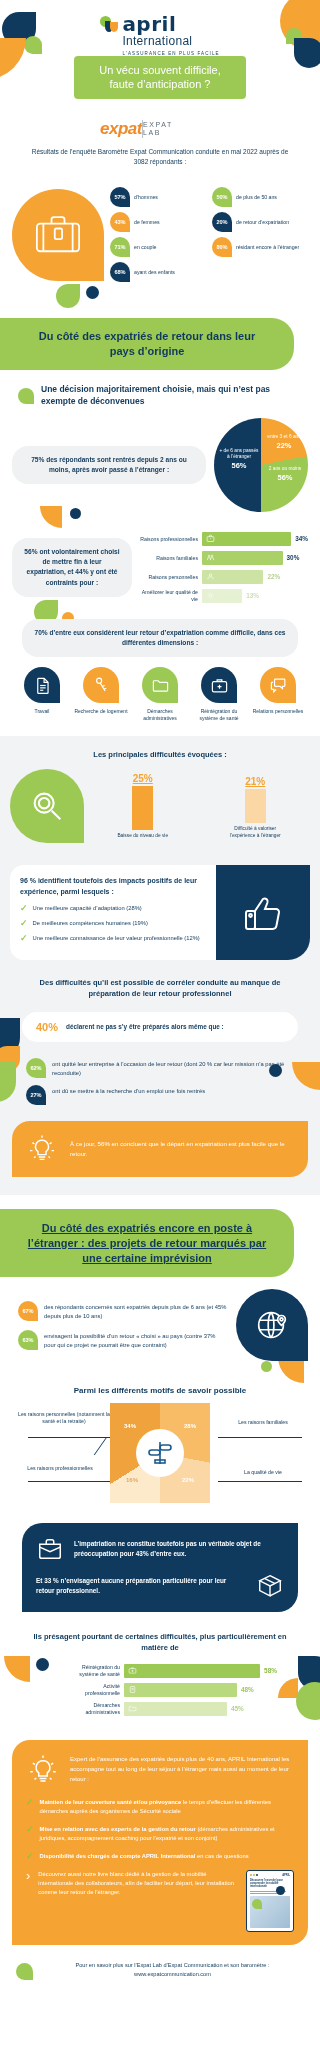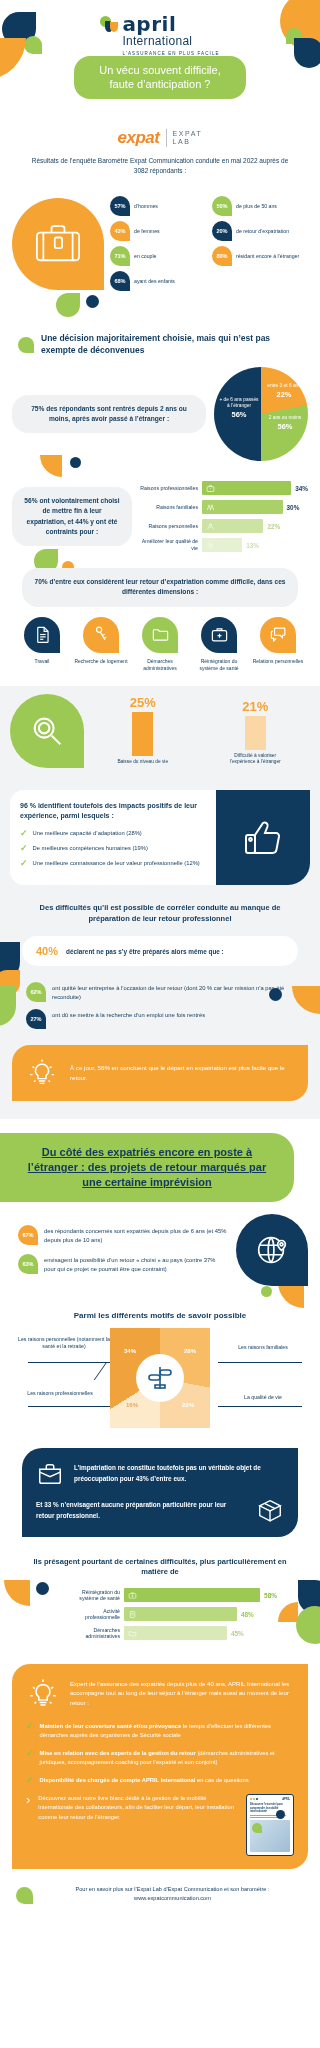--- a/index.html
+++ b/index.html
@@ -50,26 +50,26 @@
     font-size: 4.5px; color: #103a5d; letter-spacing: 1.1px; margin-top: 1px;
   }
 
   .main-title {
     font-size: 15px; font-weight: 700; color: #103a5d;
     margin: 13px 0 9px; letter-spacing: -.2px;
   }
   .subtitle-pill {
     display: inline-block; background: #9cc954; color: #ffffff;
     font-size: 11px; line-height: 1.35; font-weight: 500;
-    padding: 7px 22px; border-radius: 16px; max-width: 172px;
+    padding: 7px 22px; border-radius: 4px; max-width: 172px;
   }
 
   .expat-logo {
-    margin: 29px auto 8px; display: flex; align-items: center;
-    justify-content: center; gap: 6px; width: 120px;
+    margin: 20px auto 8px; display: flex; align-items: center;
+    width: 120px;
   }
   .expat-word { font-size: 17px; color: #ef8a2b; font-weight: 700; font-style: italic; letter-spacing: -.5px; }
   .expat-div { width: 1px; height: 18px; background: #b9c2ca; }
   .expat-lab { font-size: 7px; color: #5c6b78; letter-spacing: 1.6px; line-height: 1.25; text-align: left; }
 
   .survey-note {
     font-size: 6.5px; color: #103a5d; line-height: 1.55; padding: 0 26px; margin-top: 2px;
   }
 
   
@@ -172,21 +172,21 @@
 
   
   .vbars { position: relative; z-index: 2; display: flex; align-items: center; padding: 8px 10px 12px; gap: 4px; }
   .mag-blob {
     width: 74px; height: 74px; flex: none; background: #9cc954;
     border-radius: 50% 50% 0 50%; display: flex; align-items: center; justify-content: center;
   }
   .mag-blob svg { width: 38px; height: 38px; }
   .vgroup { flex: 1; display: flex; justify-content: space-around; align-items: flex-end; gap: 3px; }
   .vbar-item { width: 66px; display: flex; flex-direction: column; align-items: center; }
-  .vbar-val { font-size: 13px; font-weight: 700; color: #f5a333; margin-bottom: 2px; }
+  .vbar-val { font-size: 10px; font-weight: 700; color: #f5a333; margin-bottom: 2px; text-decoration: underline; }
   .vbar-fill { width: 21px; }
   .vbar-label { font-size: 4.8px; color: #103a5d; text-align: center; line-height: 1.35; margin-top: 3px; }
 
   
   .impacts { position: relative; z-index: 2; display: flex; margin: 10px 10px 0; }
   .impacts-left {
     background: #ffffff; border-radius: 14px 0 0 14px; padding: 11px 10px;
     flex: 1;
   }
   .impacts-title { font-size: 7px; font-weight: 700; color: #103a5d; line-height: 1.5; margin-bottom: 7px; }
@@ -369,20 +369,21 @@
         </div>
       </div>
     </div>
   </div>
 
   <div style="position:relative;height:22px;">
     <div class="blob leaf-br" style="left:56px;top:-4px;width:24px;height:24px;background:#9cc954;"></div>
     <div class="blob circle" style="left:86px;top:-2px;width:13px;height:13px;background:#103a5d;"></div>
   </div>
 
+  <div class="band band-green">Du côté des expatriés de retour dans leur pays d’origine</div>
 
   <div class="section-head">
     <span class="head-dot"></span>
     <span class="head-text">Une décision majoritairement choisie, mais qui n’est pas exempte de déconvenues</span>
   </div>
 
   <div class="row2">
     <div style="flex:1;position:relative;">
       <div class="callout">75% des répondants sont rentrés depuis 2 ans ou moins, après avoir passé à l’étranger  :</div>
       <div class="blob qtr-bl" style="left:28px;top:60px;width:22px;height:22px;background:#f5a333;"></div>
@@ -514,20 +515,21 @@
             <path d="M8 4h11a1 1 0 011 1v7a1 1 0 01-1 1h-2v3l-3-3H8a1 1 0 01-1-1V5a1 1 0 011-1z"></path>
             <path d="M5 8H4a1 1 0 00-1 1v7a1 1 0 001 1h2v3l3-3"></path>
           </svg>
       </div>
       <div class="dim-label">Relations personnelles</div>
     </div>
   </div>
 
   <div class="grey-sect">
 
+    <div class="centered-title">Les principales difficultés évoquées :</div>
 
     <div class="vbars">
       <div class="mag-blob">
         <svg viewBox="0 0 40 40" fill="none" stroke="#fff" stroke-width="2.2">
             <circle cx="17" cy="17" r="10"></circle>
             <circle cx="17" cy="17" r="5.5"></circle>
             <line x1="25" y1="25" x2="34" y2="34"></line>
           </svg>
       </div>
       <div class="vgroup">

